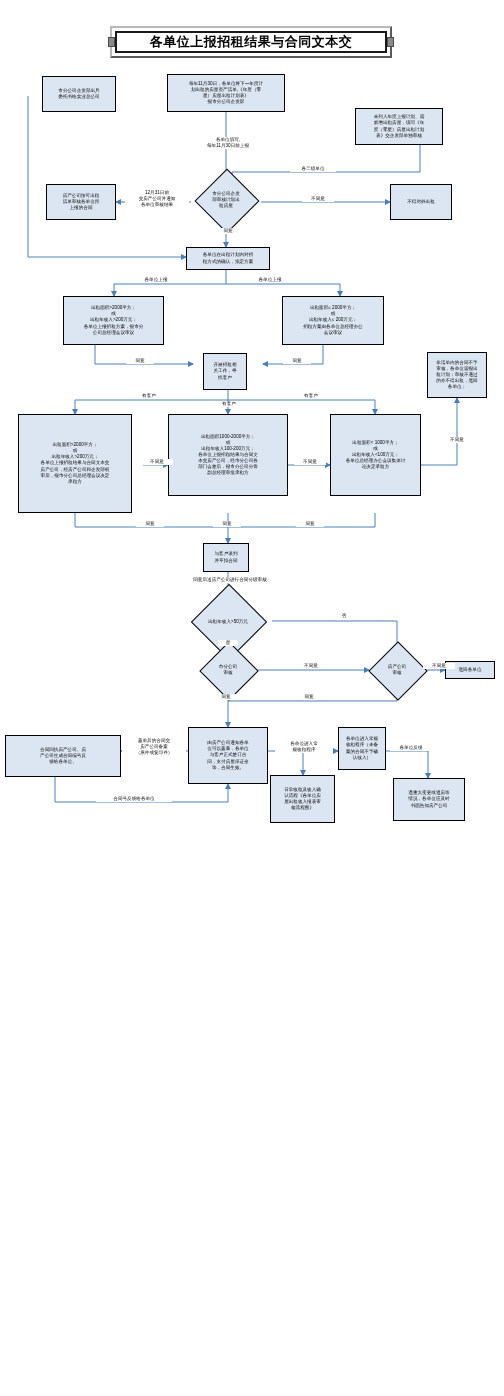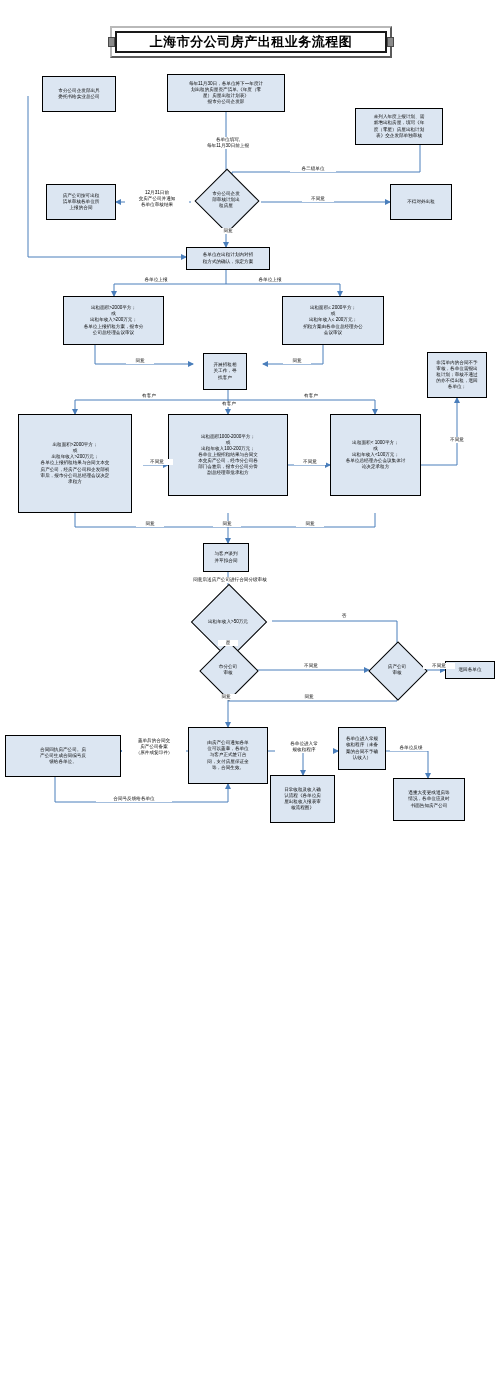--- a/index.html
+++ b/index.html
@@ -65,21 +65,21 @@
 </head>
 <body>
 
 <div id="canvas">
 
   <div id="title-wrap">
     <div id="title-outer"></div>
     <div class="tnotch" style="left:-2px;top:11px;"></div>
     <div class="tnotch" style="right:-2px;top:11px;"></div>
     <div id="title-inner">
-      <div id="title-text">上海市分公司房产出租业务流程图</div>
+      <div id="title-text">各单位上报招租结果与合同文本交</div>
     </div>
   </div>
 
   <svg class="lines" viewBox="0 0 504 1396">
     <defs>
       <marker id="ah" markerWidth="6" markerHeight="6" refX="5" refY="3" orient="auto">
         <path d="M0,0 L6,3 L0,6 z" fill="#4a7ebb"></path>
       </marker>
     </defs>
     <g stroke="#4a7ebb" stroke-width="1" fill="none">

